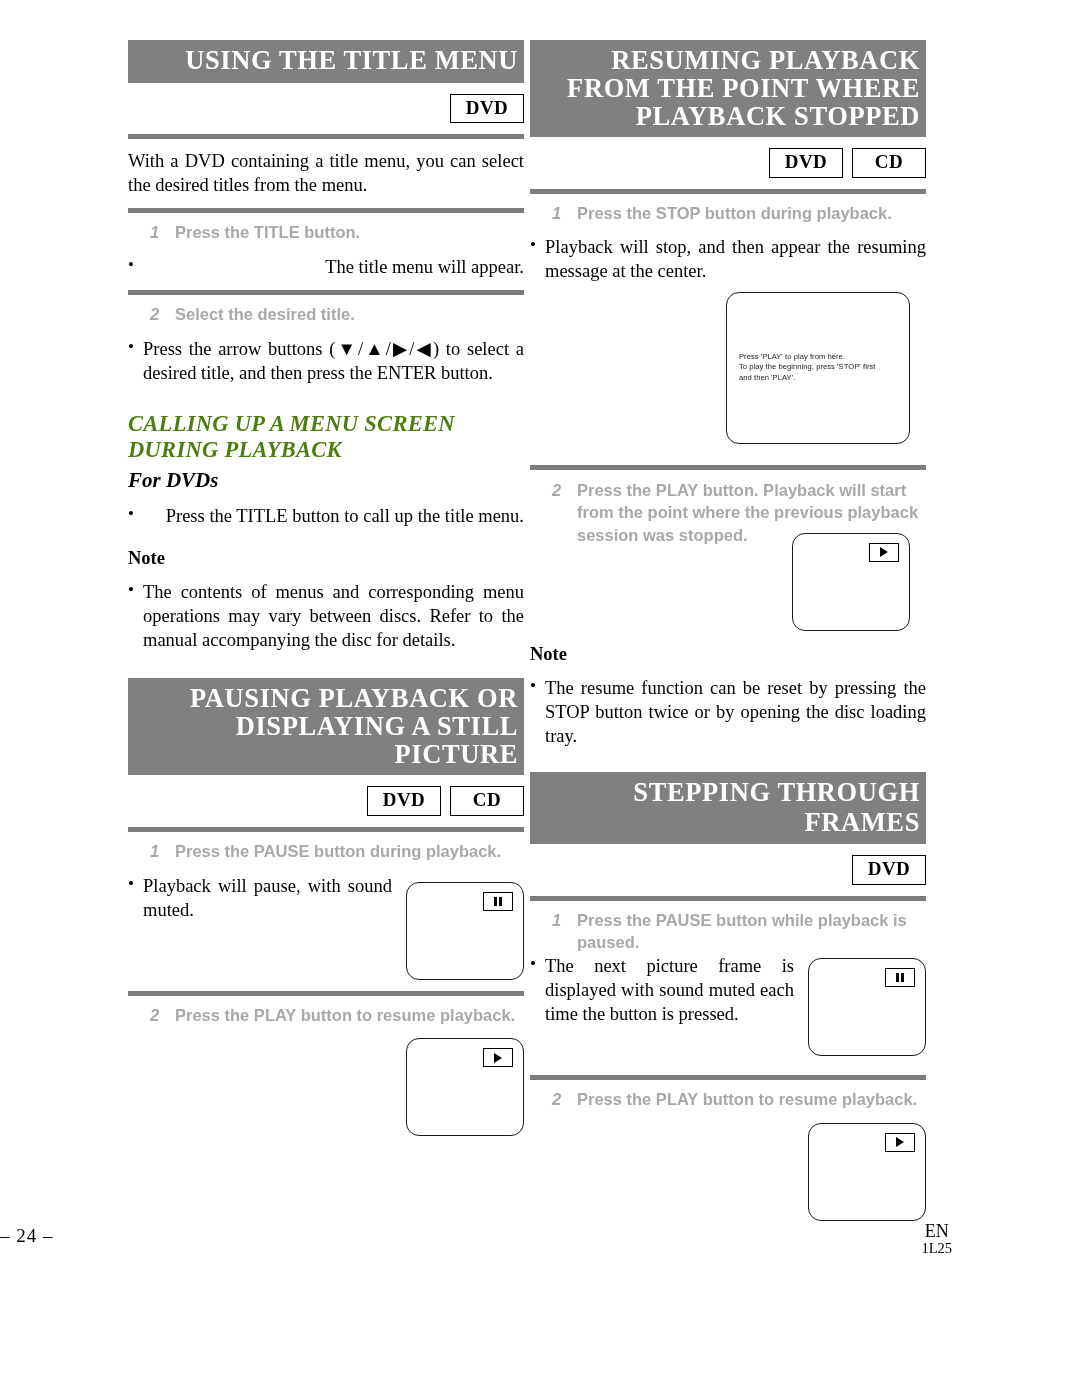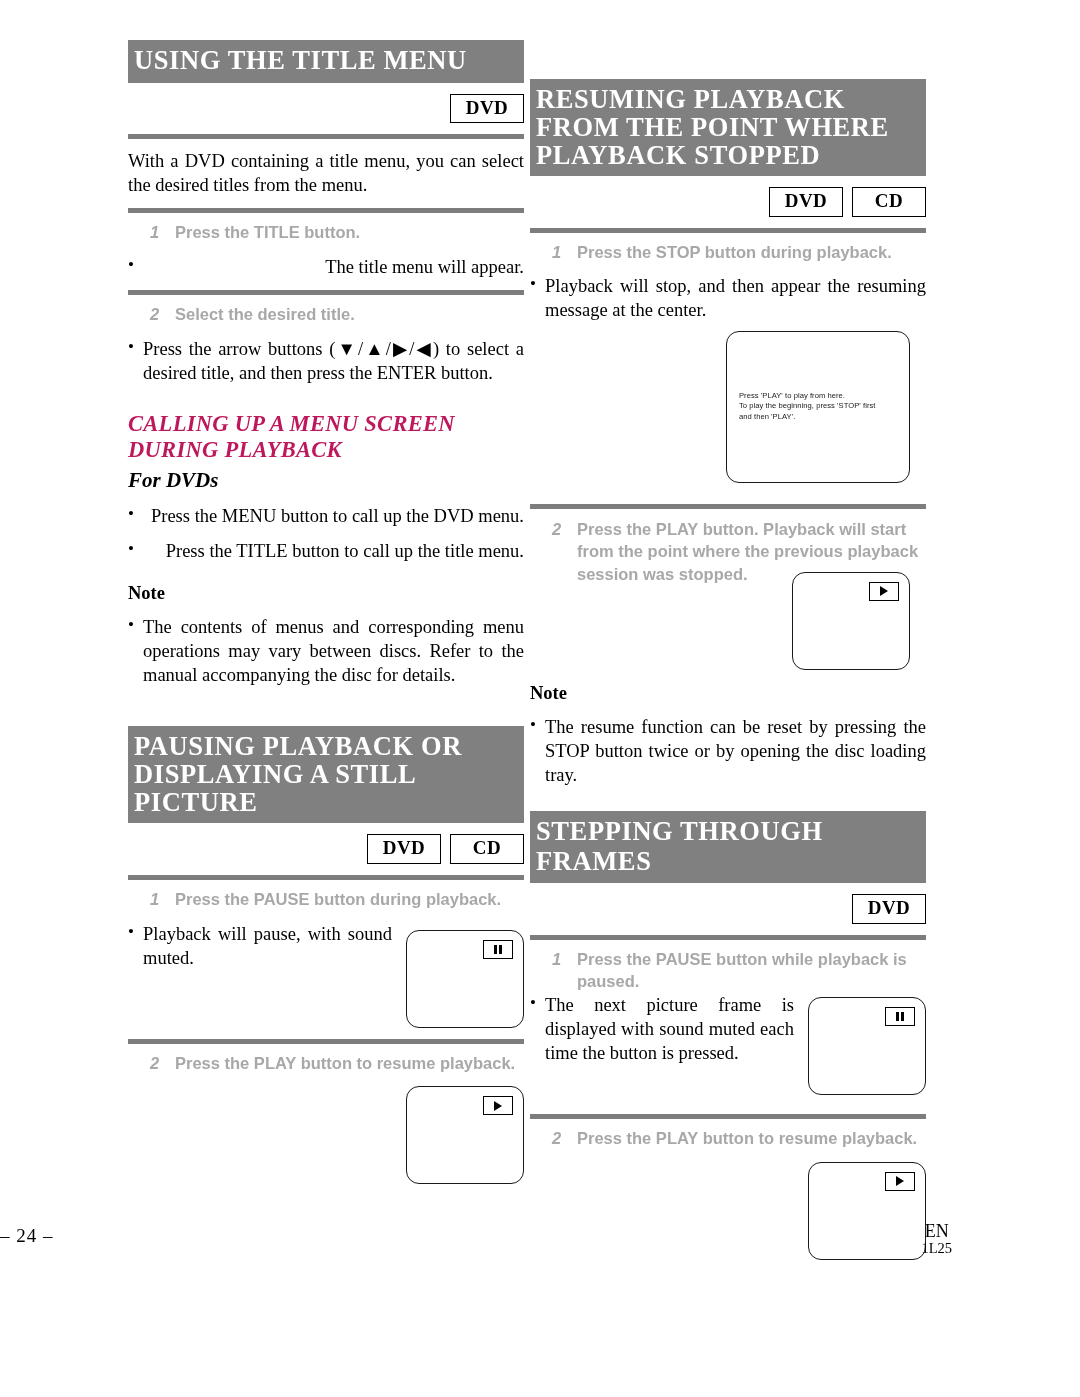--- a/index.html
+++ b/index.html
@@ -33,26 +33,26 @@
   .col-right { left: 530px; }
 
   
   .banner {
     background: #808080;
     color: #ffffff;
     font-family: "Liberation Serif", serif;
     font-weight: bold;
     font-size: 26.5px;
     letter-spacing: 0.6px;
-    text-align: left;
+    text-align: right;
     line-height: 1.12;
     padding: 6px 6px 7px 6px;
     box-sizing: border-box;
   }
-  .banner.tight { line-height: 1.06; margin-top: 39px; }
+  .banner.tight { line-height: 1.06; }
 
   
   .badge-row {
     display: flex;
     justify-content: flex-end;
     gap: 9px;
     margin-top: 11px;
   }
   .badge {
     border: 1.6px solid #000000;
@@ -116,21 +116,21 @@
     content: "\2022";
     position: absolute;
     left: 0;
     top: -1px;
     font-size: 17px;
   }
   .bullet.nojust { text-align: right; }
 
   
   .subhead {
-    color: #be185d;
+    color: #4d7c0f;
     font-family: "Liberation Serif", serif;
     font-style: italic;
     font-weight: bold;
     font-size: 22.5px;
     line-height: 1.18;
     letter-spacing: 0.3px;
     margin-top: 26px;
   }
   .subsubhead {
     font-family: "Liberation Serif", serif;
@@ -253,21 +253,20 @@
       <div class="step">
         <span class="step-num">2</span>
         <span class="step-txt">Select the desired title.</span>
       </div>
 
       <div class="bullet">Press the arrow buttons (▼/▲/▶/◀) to select a desired title, and then press the ENTER button.</div>
 
       <div class="subhead">CALLING UP A MENU SCREEN DURING PLAYBACK</div>
       <div class="subsubhead">For DVDs</div>
 
-      <div class="bullet nojust">Press the MENU button to call up the DVD menu.</div>
       <div class="bullet nojust">Press the TITLE button to call up the title menu.</div>
 
       <div class="note-head">Note</div>
       <div class="bullet">The contents of menus and corresponding menu operations may vary between discs. Refer to the manual accompanying the disc for details.</div>
     </div>
 
     <div style="margin-top:26px;">
 
       <div class="banner tight">PAUSING PLAYBACK OR DISPLAYING A STILL PICTURE</div>
 

